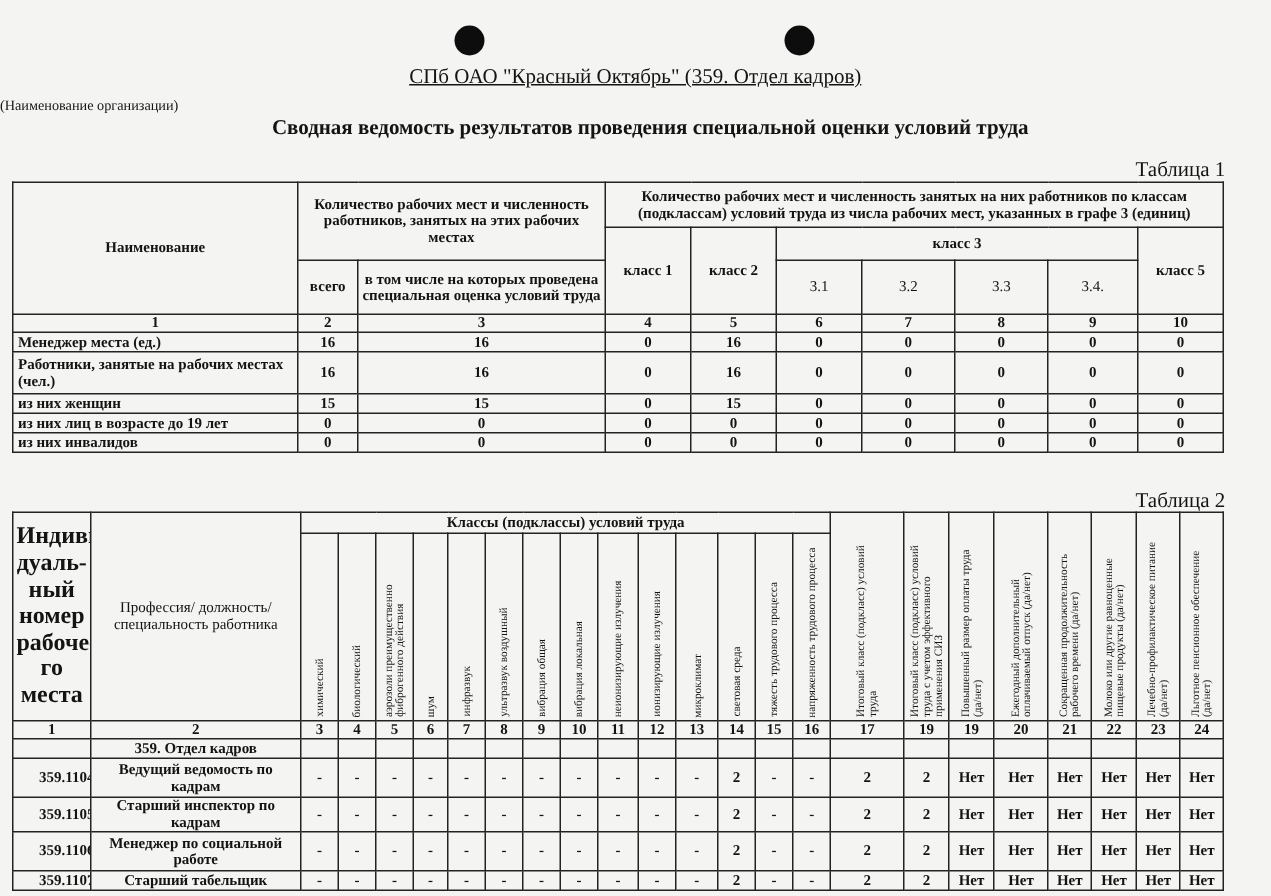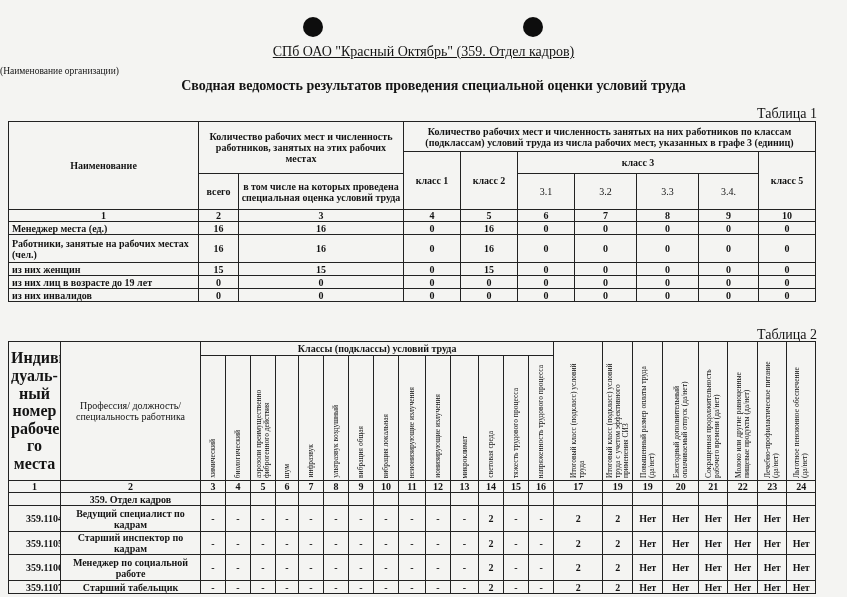--- a/index.html
+++ b/index.html
@@ -328,21 +328,21 @@
         <td></td>
         <td></td>
         <td></td>
         <td></td>
         <td></td>
         <td></td>
         <td></td>
       </tr>
       <tr style="height: 26px;">
         <td class="wp">359.1104</td>
-        <td class="prof">Ведущий специалист по кадрам</td>
+        <td class="prof">Ведущий ведомость по кадрам</td>
         <td>-</td>
         <td>-</td>
         <td>-</td>
         <td>-</td>
         <td>-</td>
         <td>-</td>
         <td>-</td>
         <td>-</td>
         <td>-</td>
         <td>-</td>

